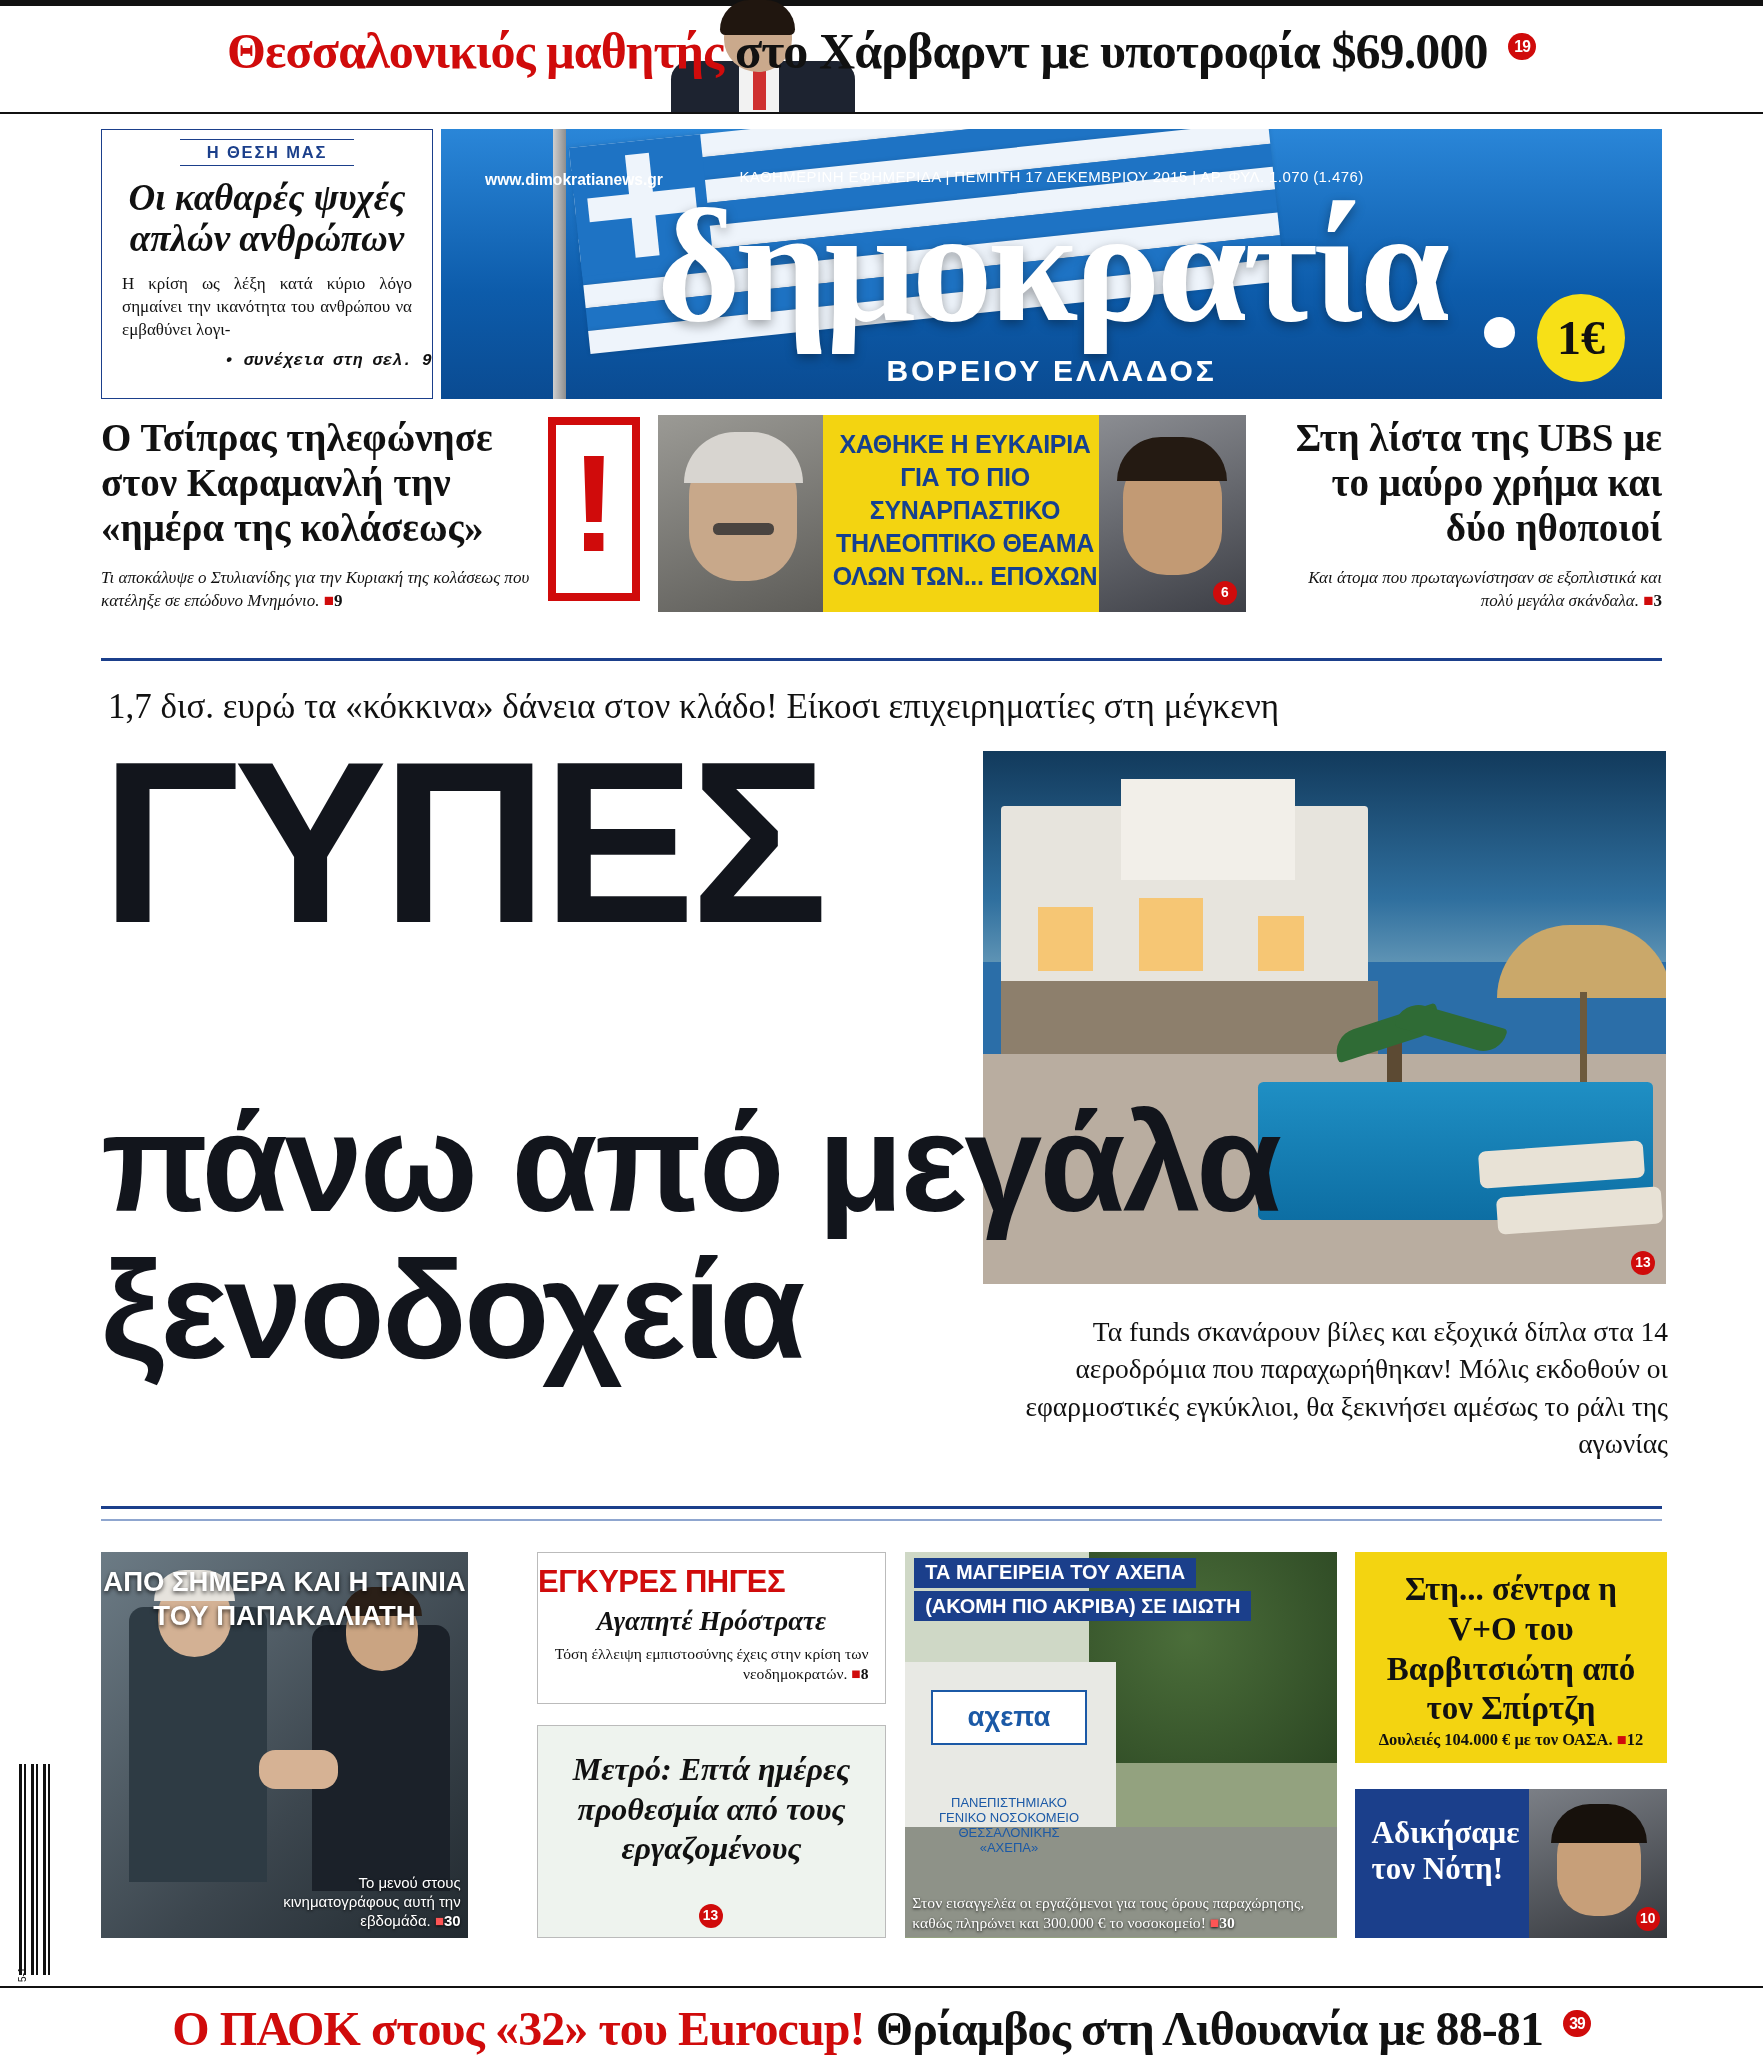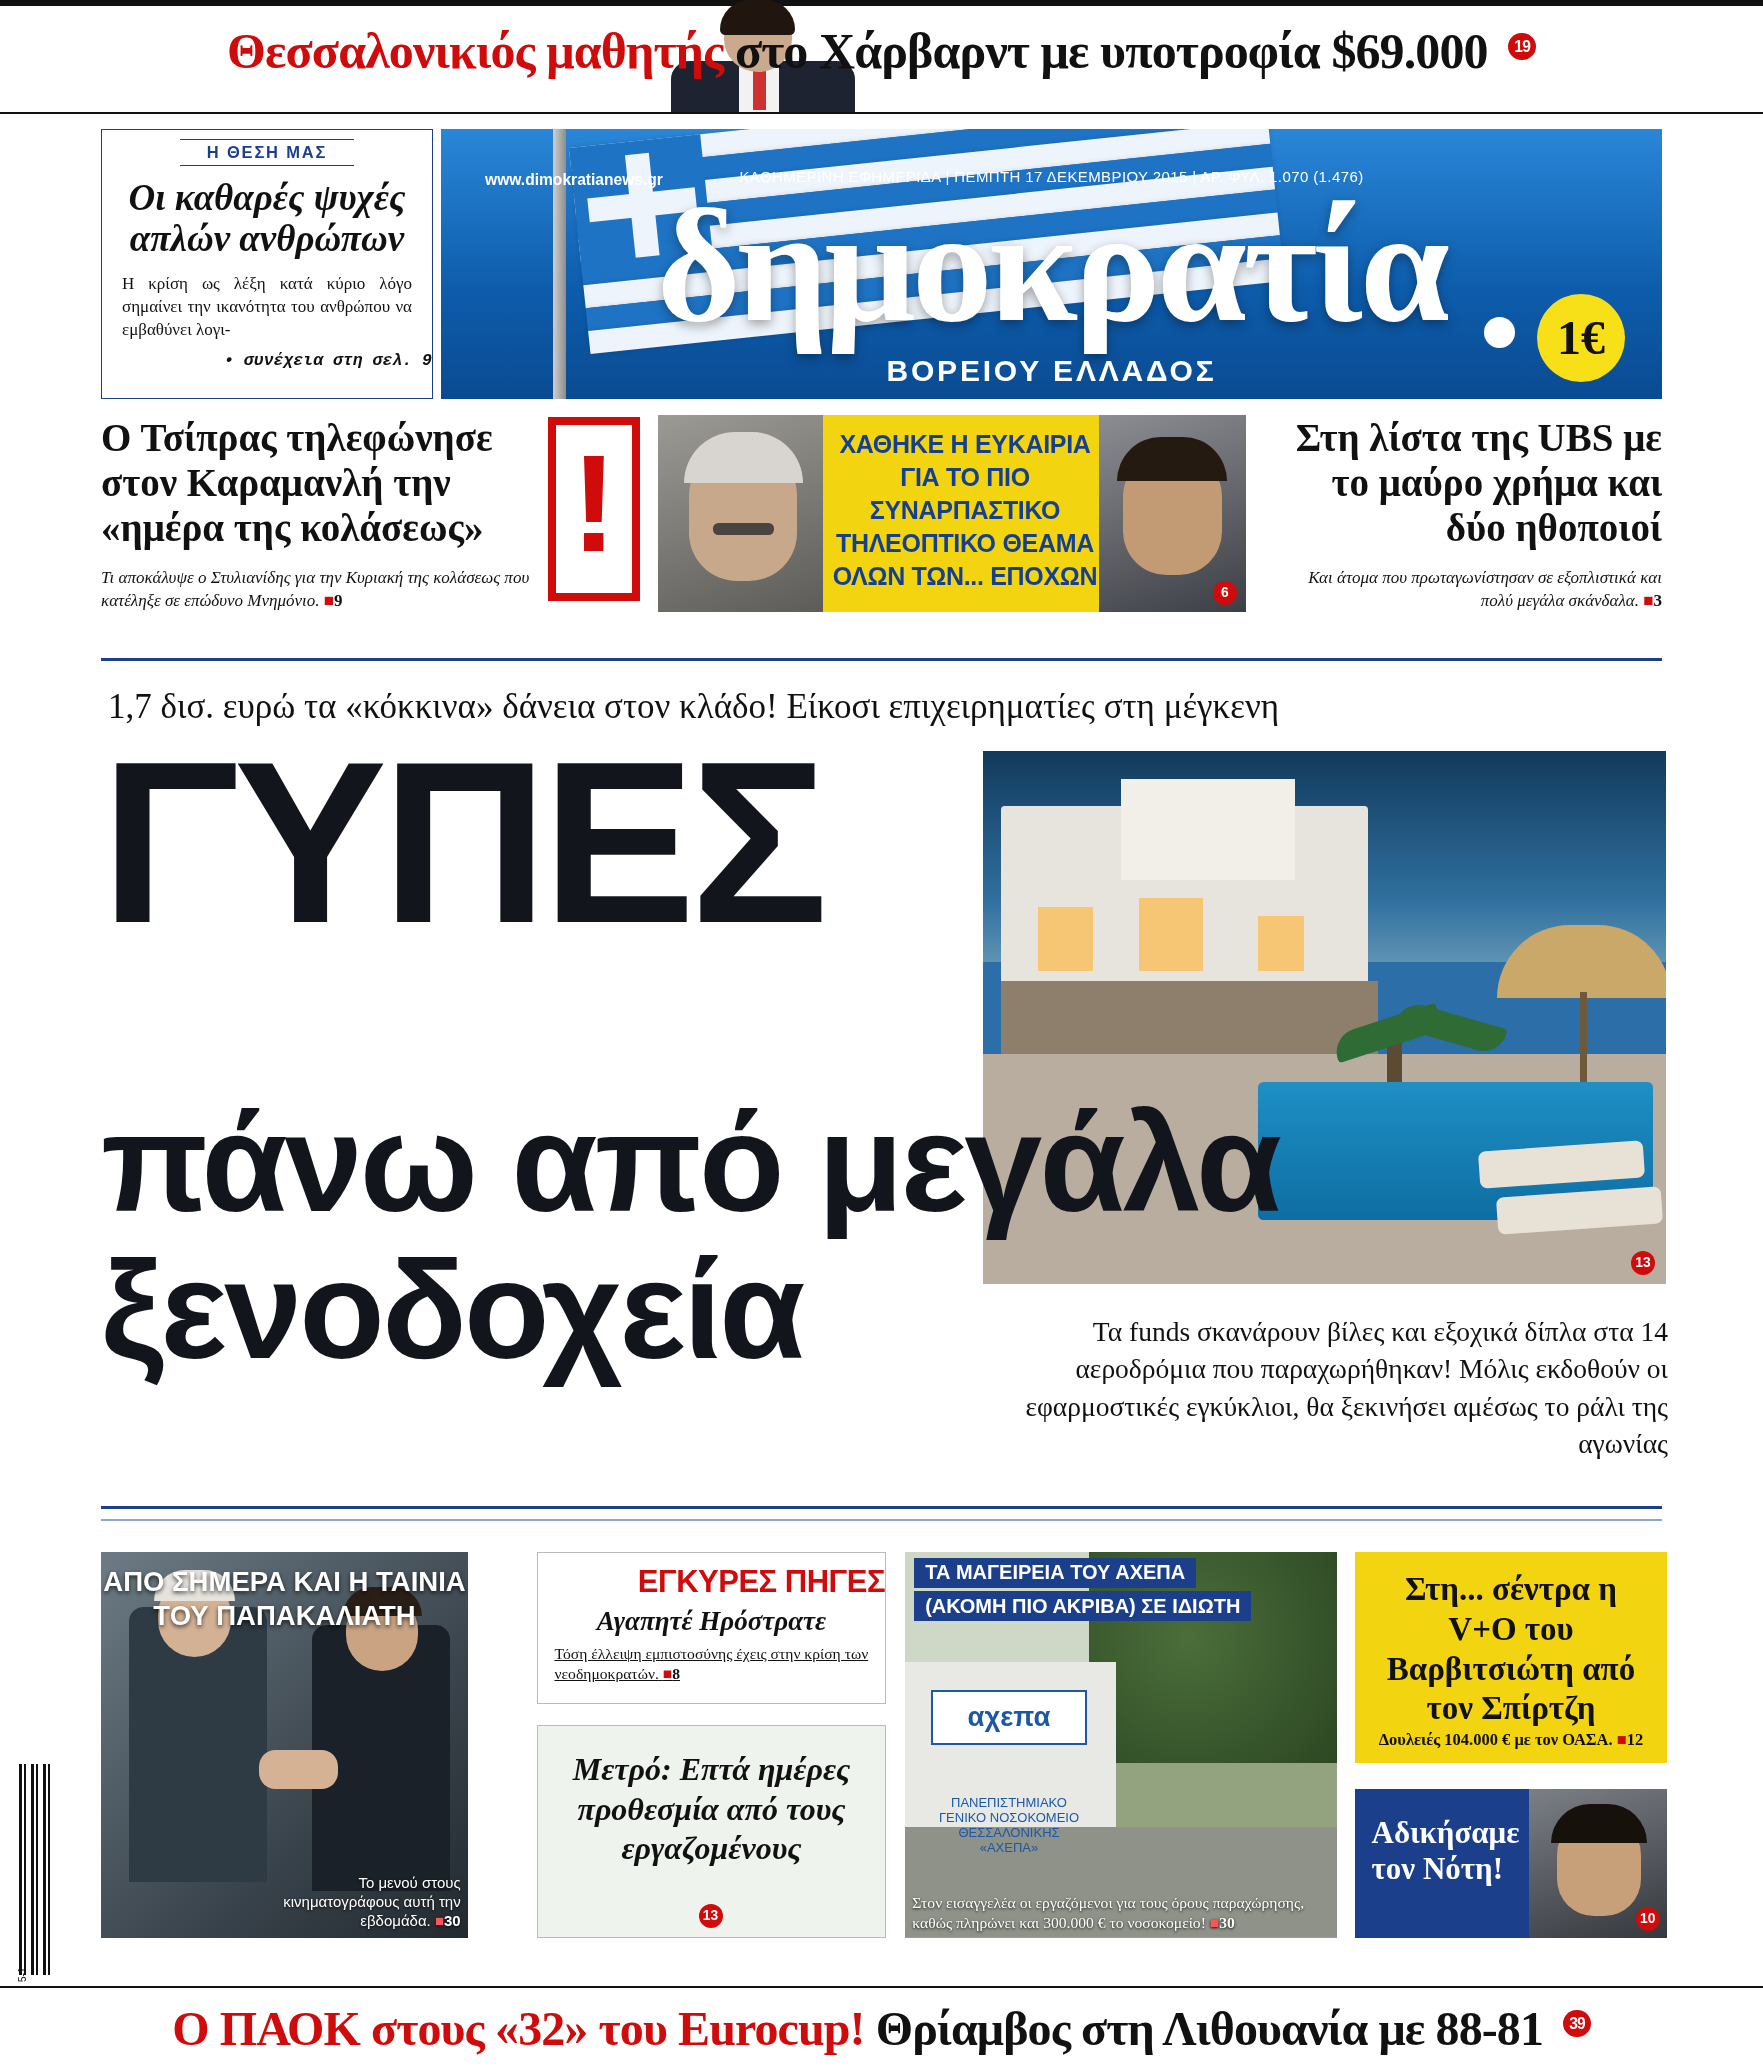--- a/index.html
+++ b/index.html
@@ -115,23 +115,23 @@
   .b1 .manB{position:absolute;right:18.4px;top:73px;width:138px;height:266px;background:#1b2129;border-radius:14.7px 14.7px 0 0;}
   .b1 .headB{position:absolute;right:50px;top:42px;width:72px;height:77px;border-radius:37px;background:#caa482;}
   .b1 .hairB{position:absolute;right:46px;top:35px;width:79px;height:29px;border-radius:39px 39px 0 0;background:#2a1f17;}
   .b1 .hands{position:absolute;left:158px;top:198px;width:79px;height:39px;background:#d6b294;border-radius:16.5px;}
   .b1 .title{position:absolute;left:0;top:13px;width:367px;text-align:center;color:#fff;
     font-family:"Liberation Sans",sans-serif;font-weight:bold;font-size:27.5px;line-height:1.22;text-shadow:0 1.8px 4.6px rgba(0,0,0,.7);}
   .b1 .cap{position:absolute;right:7.3px;bottom:7.3px;width:193px;text-align:right;color:#fff;
     font-family:Liberation Sans, sans-serif;font-size:15px;line-height:1.25;text-shadow:0 0.9px 2.8px rgba(0,0,0,.9);}
 
   .b2{position:absolute;left:537px;top:1552px;width:349px;height:152px;border:1.8px solid #bbb;box-sizing:border-box;background:#fff;}
-  .b2 .h{margin-top:11px;text-align:right;color:#d00b0b;font-family:"Liberation Sans",sans-serif;font-weight:bold;font-size:31px;letter-spacing:-0.5px;}
+  .b2 .h{margin-top:11px;text-align:left;color:#d00b0b;font-family:"Liberation Sans",sans-serif;font-weight:bold;font-size:31px;letter-spacing:-0.5px;}
   .b2 .s{margin-top:5.5px;text-align:center;font-family:"Liberation Serif",serif;font-style:italic;font-weight:bold;font-size:27px;color:#111;}
-  .b2 .t{margin:7.3px 16.5px 0;text-align:left;font-family:"Liberation Serif",serif;font-size:15.6px;line-height:1.3;color:#111;text-decoration:underline;}
+  .b2 .t{margin:7.3px 16.5px 0;text-align:right;font-family:"Liberation Serif",serif;font-size:15.6px;line-height:1.3;color:#111;}
   .b2 .t .sq{color:#d00b0b;}
 
   .b3{position:absolute;left:537px;top:1725px;width:349px;height:213px;border:1.8px solid #bbb;box-sizing:border-box;background:#eef3ee;}
   .b3 .t{margin:24px 22px 0;text-align:center;font-family:"Liberation Serif",serif;font-style:italic;font-weight:bold;
     font-size:32px;line-height:1.24;color:#111;}
   .b3 .pg{position:absolute;left:0;bottom:9.2px;width:345px;text-align:center;}
 
   .b4{position:absolute;left:905px;top:1552px;width:432px;height:386px;overflow:hidden;background:#93a27f;}
   .b4 .sky{position:absolute;left:0;top:0;width:432px;height:138px;background:#cfd8c6;}
   .b4 .trees{position:absolute;left:184px;top:0;width:248px;height:211px;background:radial-gradient(circle at 40% 40%,#4b6e3a,#2c4723);}

